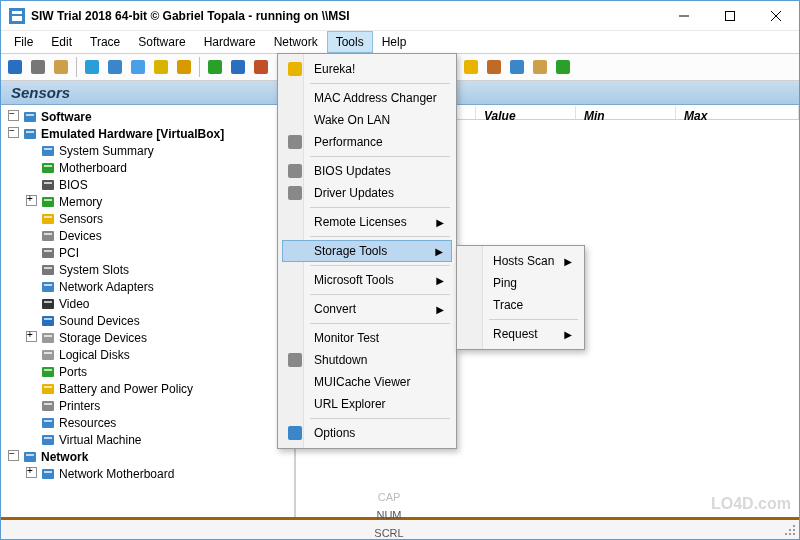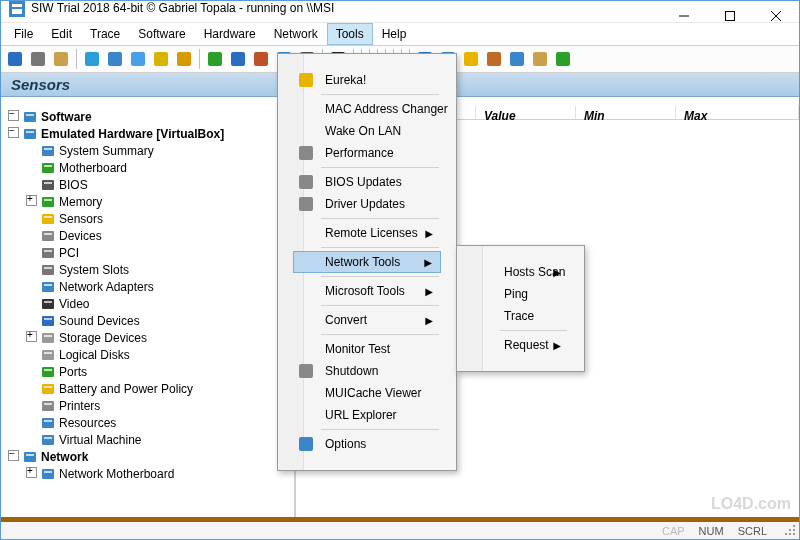--- a/index.html
+++ b/index.html
@@ -1,19 +1,19 @@
 <!DOCTYPE html>
 <html><head>
 <meta charset="utf-8">
 <style>
   * { box-sizing: border-box; }
   html, body { margin:0; padding:0; font-family: "Segoe UI", Tahoma, sans-serif; font-size:12px; color:#000; background:#fff; }
   .window { width:800px; height:540px; border:1px solid #5a9bd4; background:#fff; position:relative; overflow:hidden;}
   
-  .titlebar { height:22px; background:#fff; display:flex; border-bottom:1px solid #e9e9e9;}
+  .titlebar { height:30px; background:#fff; display:flex; align-items:center; border-bottom:1px solid #e9e9e9;font-weight:bold;}
   .titlebar .appicon { width:16px; height:16px; margin:0 6px 0 8px; }
   .titlebar .title { flex:0 1 auto; font-size:12px; color:#000;}
   .title-spacer { flex:1 1 auto; }
   .win-buttons { display:flex; }
   .win-btn { width:46px; height:30px; display:flex; align-items:center; justify-content:center; }
   
   .menubar { height:22px; display:flex; align-items:stretch; padding:0 4px; background:#fff;}
   .menu-item { padding:3px 9px; line-height:16px; cursor:default;}
   .menu-item.open { background:#cde6f7; border:1px solid #92c0e0; padding:2px 8px;}
   
@@ -33,29 +33,29 @@
   .toggle.minus::after { content:'−'; position:absolute; left:2px; top:-2px; font-size:10px; color:#000;}
   .toggle.plus::after  { content:'+'; position:absolute; left:2px; top:-2px; font-size:10px; color:#000;}
   .tree-icon { width:16px; height:16px; margin:0 3px; display:flex; align-items:center; justify-content:center; font-size:12px;}
   .tree-label { font-size:12px;}
   .tree-label.bold { font-weight:bold;}
   .indent { display:inline-block; height:1px;}
   
   .cols-header { height:14px; border-bottom:1px solid #d0d0d0; display:flex; }
   .col { border-right:1px solid #e0e0e0; padding:3px 8px; font-weight:bold; font-style:italic; font-size:12px;}
   
-  .dropdown { position:absolute; background:#f5f5f5; border:1px solid #9a9a9a; box-shadow:2px 3px 6px rgba(0,0,0,0.25); padding:15px; z-index:100;}
+  .dropdown { position:absolute; background:#f5f5f5; border:1px solid #9a9a9a; box-shadow:2px 3px 6px rgba(0,0,0,0.25); padding:4px; z-index:100;}
   .dropdown .iconcol { position:absolute; left:0;top:0;bottom:0;width:26px; background:#f0f0f0; border-right:1px solid #e0e0e0;}
   .dd-item { position:relative; display:flex; align-items:center; height:22px; padding:0 24px 0 32px; cursor:default; white-space:nowrap;}
   .dd-item.highlight { background:#bcd8f0; border:1px solid #7ab0d8; padding:0 23px 0 31px; height:22px;}
   .dd-item .arrow { position:absolute; right:8px; font-size:10px;}
   .dd-item .ddicon { position:absolute; left:5px; width:16px; height:16px; display:flex; align-items:center; justify-content:center;}
   .dd-sep { height:1px; margin:3px 2px 3px 28px; background:#d0d0d0;}
   
-  .statusbar { position:absolute; left:0; right:0; bottom:0; height:22px; border-top:5px solid #a16207; display:flex; align-items:center; justify-content:flex-end; padding:0 28px 0 6px; font-size:11px; gap:6px; background:#f5f5f5;}
+  .statusbar { position:absolute; left:0; right:0; bottom:0; height:22px; border-top:3px solid #a16207; display:flex; align-items:center; justify-content:flex-end; padding:0 28px 0 6px; font-size:11px; gap:6px; background:#f5f5f5;flex-direction:column;}
   .status-cell { padding:0 4px; color:#555;}
   .status-cell.dim { color:#bbb;}
   .grip { position:absolute; right:2px; bottom:2px; width:14px;height:14px;}
   .watermark { position:absolute; right:8px; bottom:26px; font-size:16px; font-weight:bold; color:#d8d8d8;}
   
   svg { display:block; }
 </style>
 </head>
 <body>
 
@@ -524,21 +524,21 @@
         </span>
         <span>Driver Updates</span>
       </div>
       <div class="dd-sep"></div>
       <div class="dd-item">
         <span>Remote Licenses</span>
         <span class="arrow">▶</span>
       </div>
       <div class="dd-sep"></div>
       <div class="dd-item highlight">
-        <span>Network Tools</span>
+        <span>Storage Tools</span>
         <span class="arrow">▶</span>
       </div>
       <div class="dd-sep"></div>
       <div class="dd-item">
         <span>Microsoft Tools</span>
         <span class="arrow">▶</span>
       </div>
       <div class="dd-sep"></div>
       <div class="dd-item">
         <span>Convert</span>

